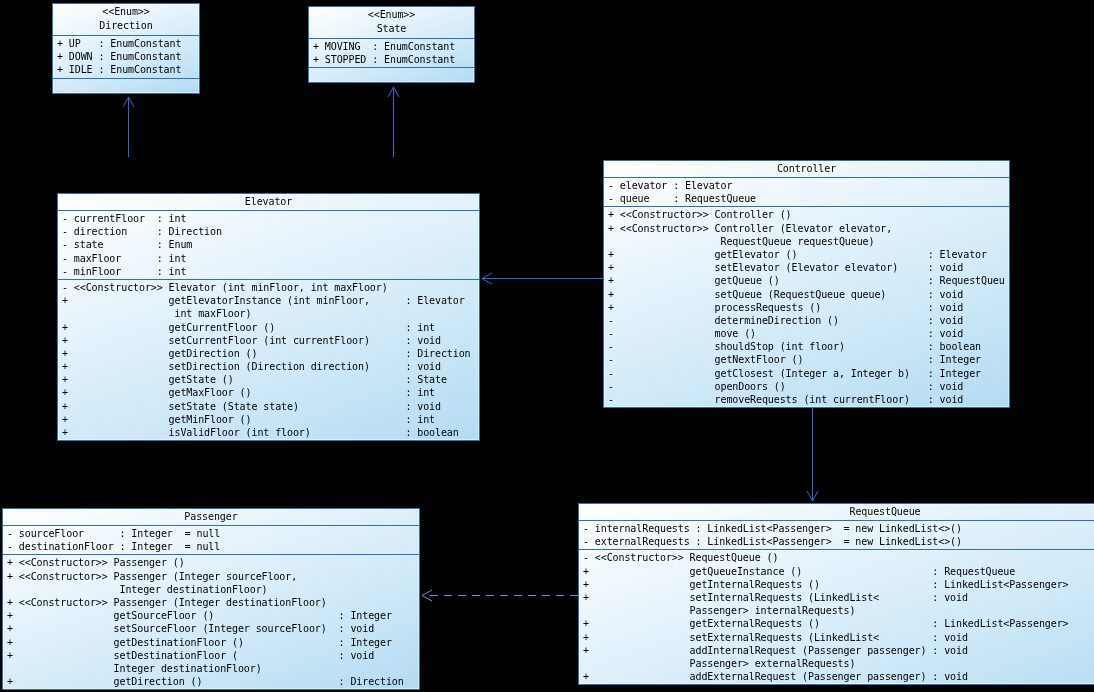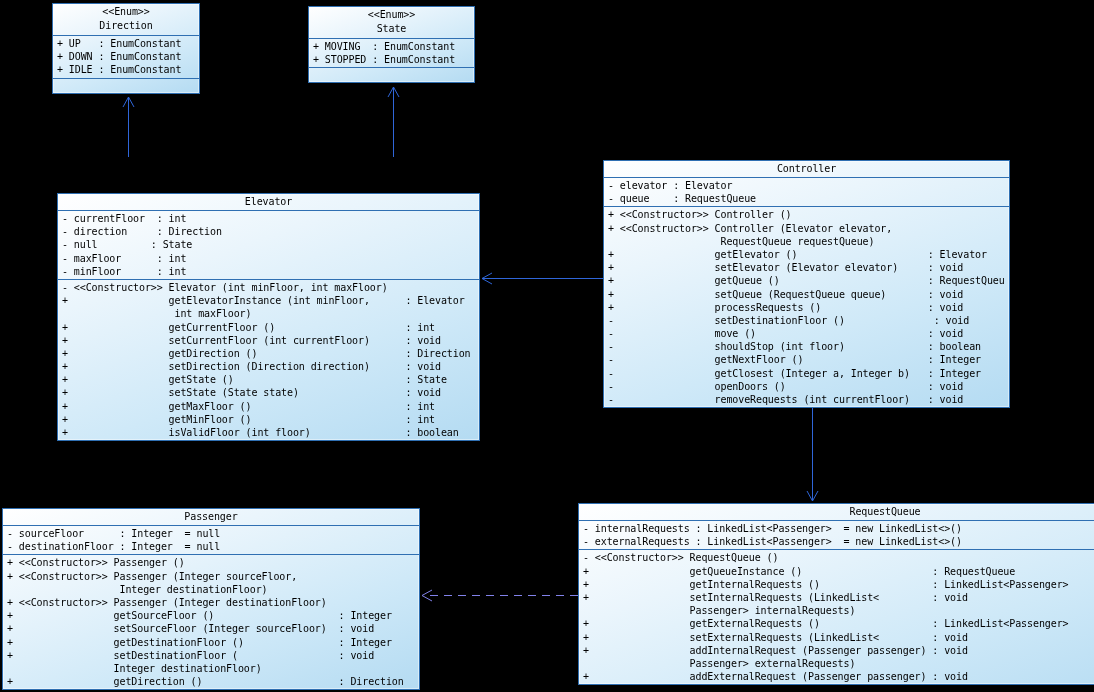--- a/index.html
+++ b/index.html
@@ -107,56 +107,56 @@
         <div class="line">+ STOPPED : EnumConstant</div>
       </div>
     <div class="uml-section uml-empty"></div>
   </div>
 
   <div class="uml-box" id="box-elevator">
     <div class="uml-title">Elevator</div>
     <div class="uml-section">
         <div class="line">- currentFloor  : int</div>
         <div class="line">- direction     : Direction</div>
-        <div class="line">- null         : State</div>
+        <div class="line">- state         : Enum</div>
         <div class="line">- maxFloor      : int</div>
         <div class="line">- minFloor      : int</div>
       </div>
     <div class="uml-section">
         <div class="line">- &lt;&lt;Constructor&gt;&gt; Elevator (int minFloor, int maxFloor)</div>
         <div class="line">+                 getElevatorInstance (int minFloor,      : Elevator</div>
         <div class="line">                   int maxFloor)</div>
         <div class="line">+                 getCurrentFloor ()                      : int</div>
         <div class="line">+                 setCurrentFloor (int currentFloor)      : void</div>
         <div class="line">+                 getDirection ()                         : Direction</div>
         <div class="line">+                 setDirection (Direction direction)      : void</div>
         <div class="line">+                 getState ()                             : State</div>
+        <div class="line">+                 getMaxFloor ()                          : int</div>
         <div class="line">+                 setState (State state)                  : void</div>
-        <div class="line">+                 getMaxFloor ()                          : int</div>
         <div class="line">+                 getMinFloor ()                          : int</div>
         <div class="line">+                 isValidFloor (int floor)                : boolean</div>
       </div>
   </div>
 
   <div class="uml-box" id="box-controller">
     <div class="uml-title">Controller</div>
     <div class="uml-section">
         <div class="line">- elevator : Elevator</div>
         <div class="line">- queue    : RequestQueue</div>
       </div>
     <div class="uml-section">
         <div class="line">+ &lt;&lt;Constructor&gt;&gt; Controller ()</div>
         <div class="line">+ &lt;&lt;Constructor&gt;&gt; Controller (Elevator elevator,</div>
         <div class="line">                   RequestQueue requestQueue)</div>
         <div class="line">+                 getElevator ()                      : Elevator</div>
         <div class="line">+                 setElevator (Elevator elevator)     : void</div>
         <div class="line">+                 getQueue ()                         : RequestQueue</div>
         <div class="line">+                 setQueue (RequestQueue queue)       : void</div>
         <div class="line">+                 processRequests ()                  : void</div>
-        <div class="line">-                 setDestinationFloor ()               : void</div>
+        <div class="line">-                 determineDirection ()               : void</div>
         <div class="line">-                 move ()                             : void</div>
         <div class="line">-                 shouldStop (int floor)              : boolean</div>
         <div class="line">-                 getNextFloor ()                     : Integer</div>
         <div class="line">-                 getClosest (Integer a, Integer b)   : Integer</div>
         <div class="line">-                 openDoors ()                        : void</div>
         <div class="line">-                 removeRequests (int currentFloor)   : void</div>
       </div>
   </div>
 
   <div class="uml-box" id="box-passenger">

